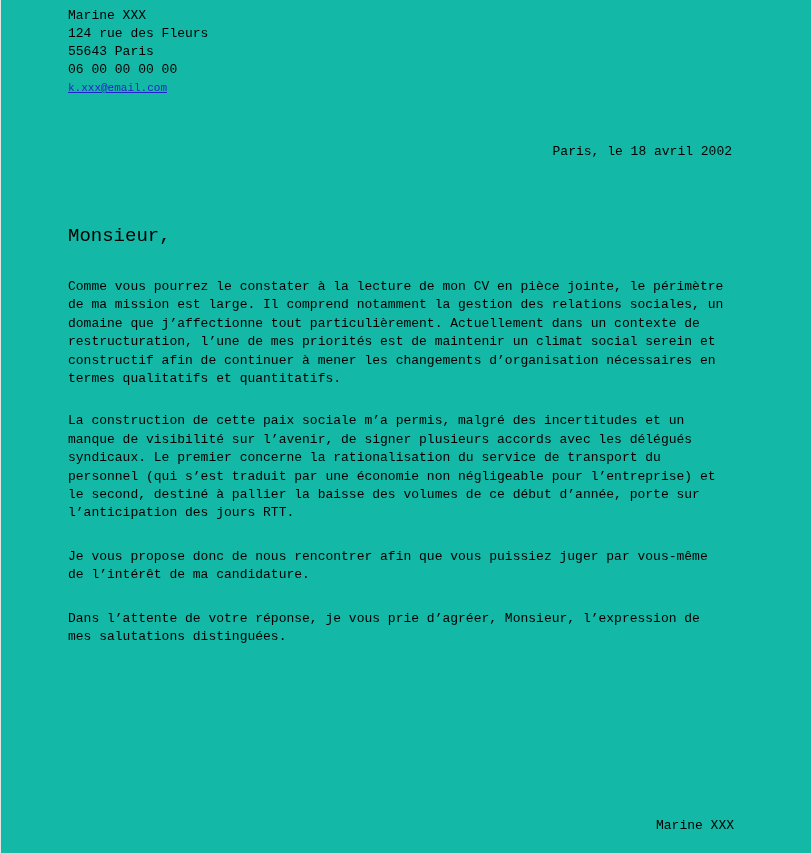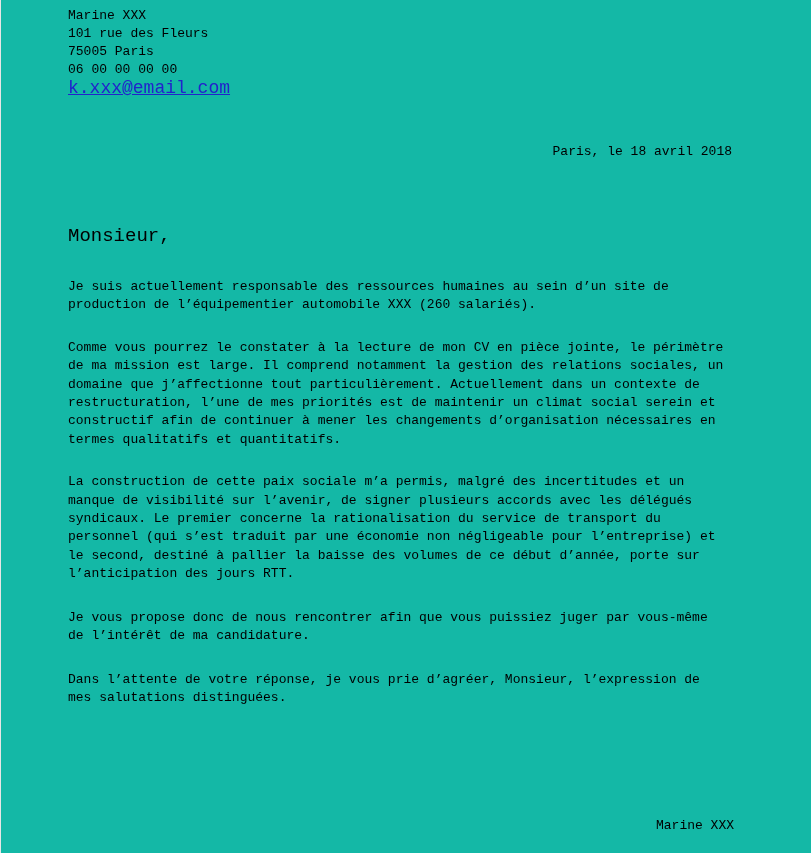--- a/index.html
+++ b/index.html
@@ -29,21 +29,21 @@
     top: 7px;
     font-size: 13px;
     line-height: 18px;
     white-space: nowrap;
   }
   .sender div { margin: 0; }
 
   .email-link {
     color: #2222cc;
     text-decoration: underline;
-    font-size: 18px;
+    font-size: 11px;
     cursor: pointer;
   }
 
   
   .date-line {
     position: absolute;
     right: 79px;
     top: 143px;
     font-size: 13px;
     line-height: 18px;
@@ -92,34 +92,33 @@
     white-space: nowrap;
   }
 </style>
 </head>
 <body>
 
 <div class="page">
 
   <div class="sender">
     <div>Marine XXX</div>
-    <div>101 rue des Fleurs</div>
-    <div>75005 Paris</div>
+    <div>124 rue des Fleurs</div>
+    <div>55643 Paris</div>
     <div>06 00 00 00 00</div>
     <div>
       <a class="email-link" href="#">k.xxx@email.com</a>
     </div>
   </div>
 
-  <div class="date-line">Paris, le 18 avril 2018</div>
+  <div class="date-line">Paris, le 18 avril 2002</div>
 
   <div class="salutation">Monsieur,</div>
 
   <div class="body-block">
-    <p class="para p1">Je suis actuellement responsable des ressources humaines au sein d’un site de production de l’équipementier automobile XXX (260 salariés).</p>
     <p class="para p2">Comme vous pourrez le constater à la lecture de mon CV en pièce jointe, le périmètre de ma mission est large. Il comprend notamment la gestion des relations sociales, un domaine que j’affectionne tout particulièrement. Actuellement dans un contexte de restructuration, l’une de mes priorités est de maintenir un climat social serein et constructif afin de continuer à mener les changements d’organisation nécessaires en termes qualitatifs et quantitatifs.</p>
     <p class="para p3">La construction de cette paix sociale m’a permis, malgré des incertitudes et un manque de visibilité sur l’avenir, de signer plusieurs accords avec les délégués syndicaux. Le premier concerne la rationalisation du service de transport du personnel (qui s’est traduit par une économie non négligeable pour l’entreprise) et le second, destiné à pallier la baisse des volumes de ce début d’année, porte sur l’anticipation des jours RTT.</p>
     <p class="para p5">Je vous propose donc de nous rencontrer afin que vous puissiez juger par vous-même de l’intérêt de ma candidature.</p>
     <p class="para p6">Dans l’attente de votre réponse, je vous prie d’agréer, Monsieur, l’expression de mes salutations distinguées.</p>
   </div>
 
   <div class="signature">Marine XXX</div>
 
 </div>
 

